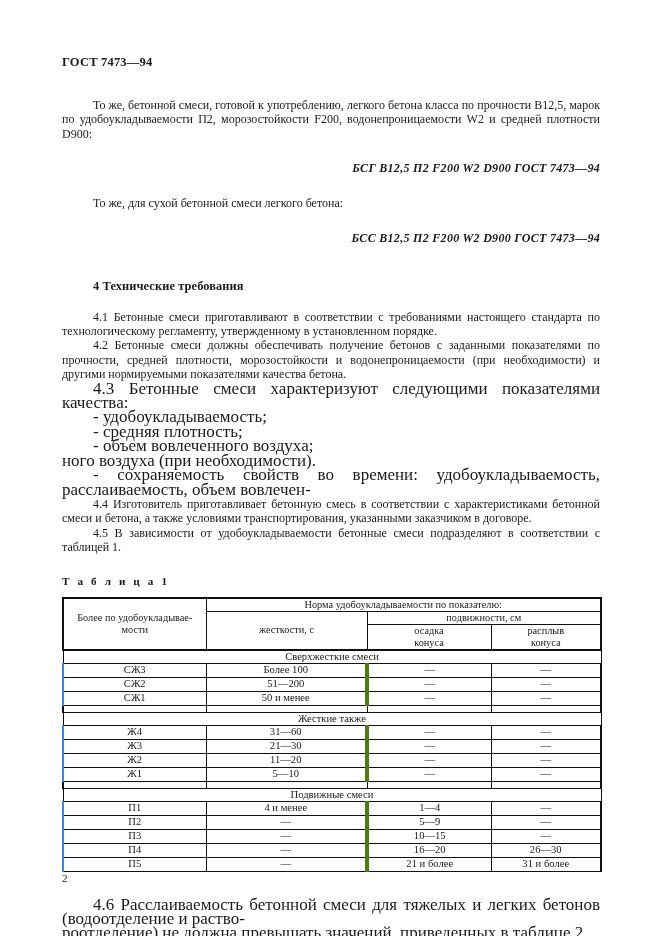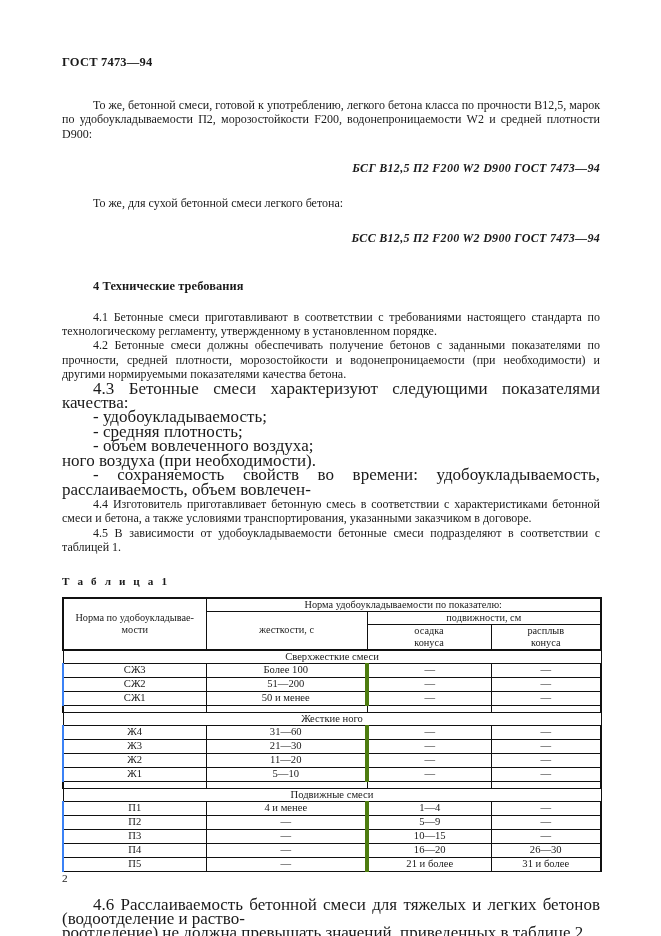--- a/index.html
+++ b/index.html
@@ -177,21 +177,21 @@
     <table class="t1">
       <colgroup>
         <col style="width:143px">
         <col style="width:161px">
         <col style="width:124px">
         <col style="width:110px">
       </colgroup>
       <tbody>
         <tr>
           <td rowspan="3" class="thead-cell outer-top outer-left">
-            <div>Норма по удобоукладывае-</div>
+            <div>Более по удобоукладывае-</div>
             <div>мости</div>
           </td>
           <td colspan="3" class="thead-cell outer-top outer-right">Норма удобоукладываемости по показателю:</td>
         </tr>
         <tr>
           <td rowspan="2" class="thead-cell">жесткости, с</td>
           <td colspan="2" class="thead-cell outer-right">подвижности, см</td>
         </tr>
         <tr>
           <td class="thead-cell">
@@ -226,21 +226,21 @@
           <td class="c3">—</td>
         </tr>
         <tr class="spacerow">
           <td class="c0"></td>
           <td class="c1"></td>
           <td class="c2"></td>
           <td class="c3"></td>
         </tr>
 
         <tr class="grouprow">
-          <td colspan="4">Жесткие ного</td>
+          <td colspan="4">Жесткие также</td>
         </tr>
         <tr class="datarow">
           <td class="c0">Ж4</td>
           <td class="c1">31—60</td>
           <td class="c2">—</td>
           <td class="c3">—</td>
         </tr>
         <tr class="datarow">
           <td class="c0">Ж3</td>
           <td class="c1">21—30</td>

